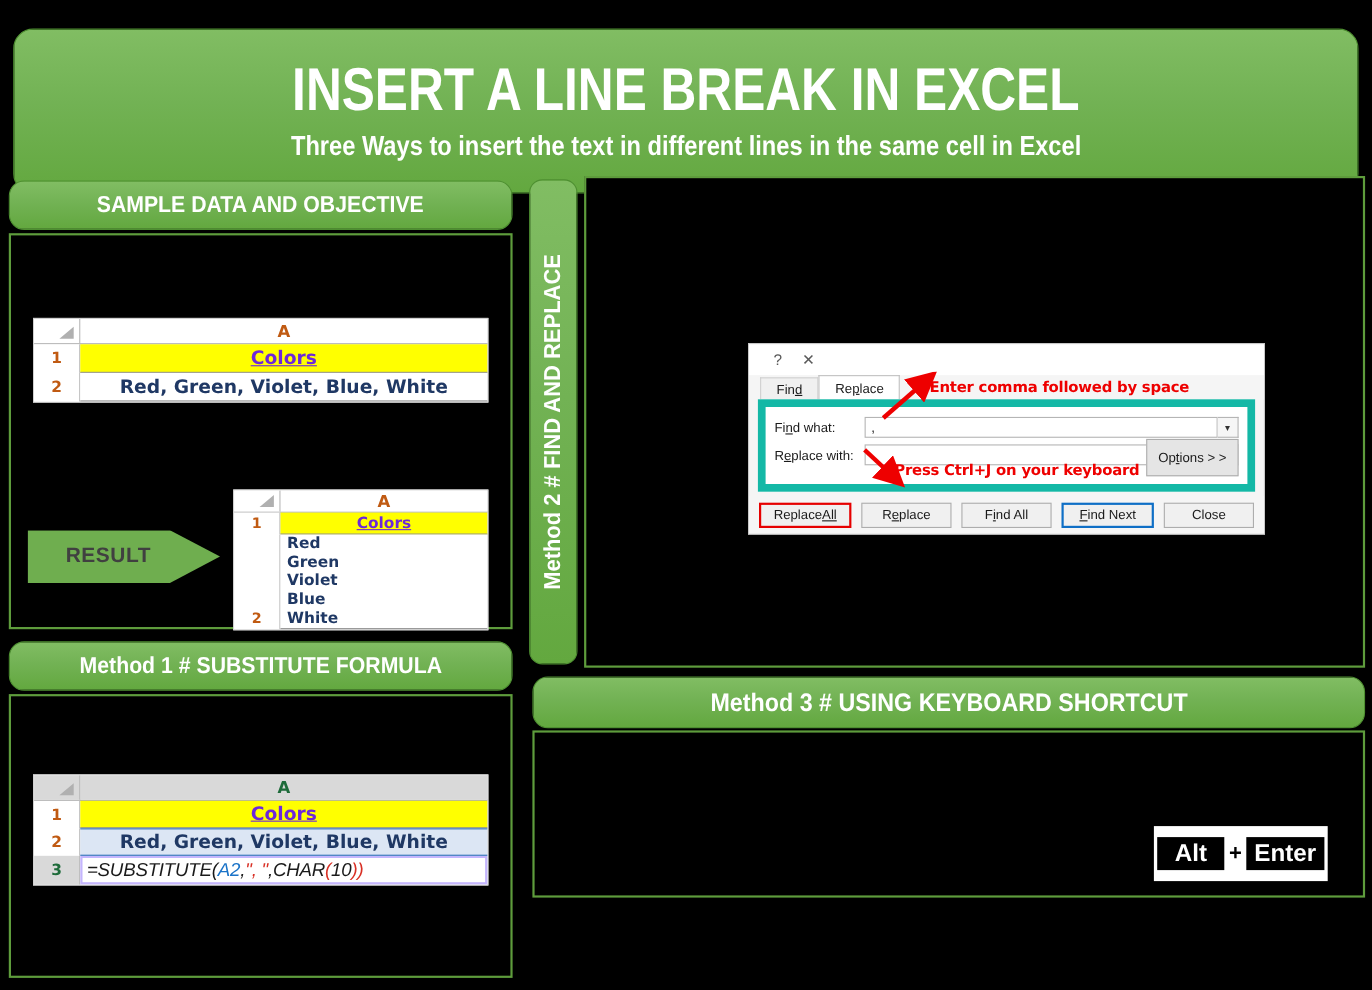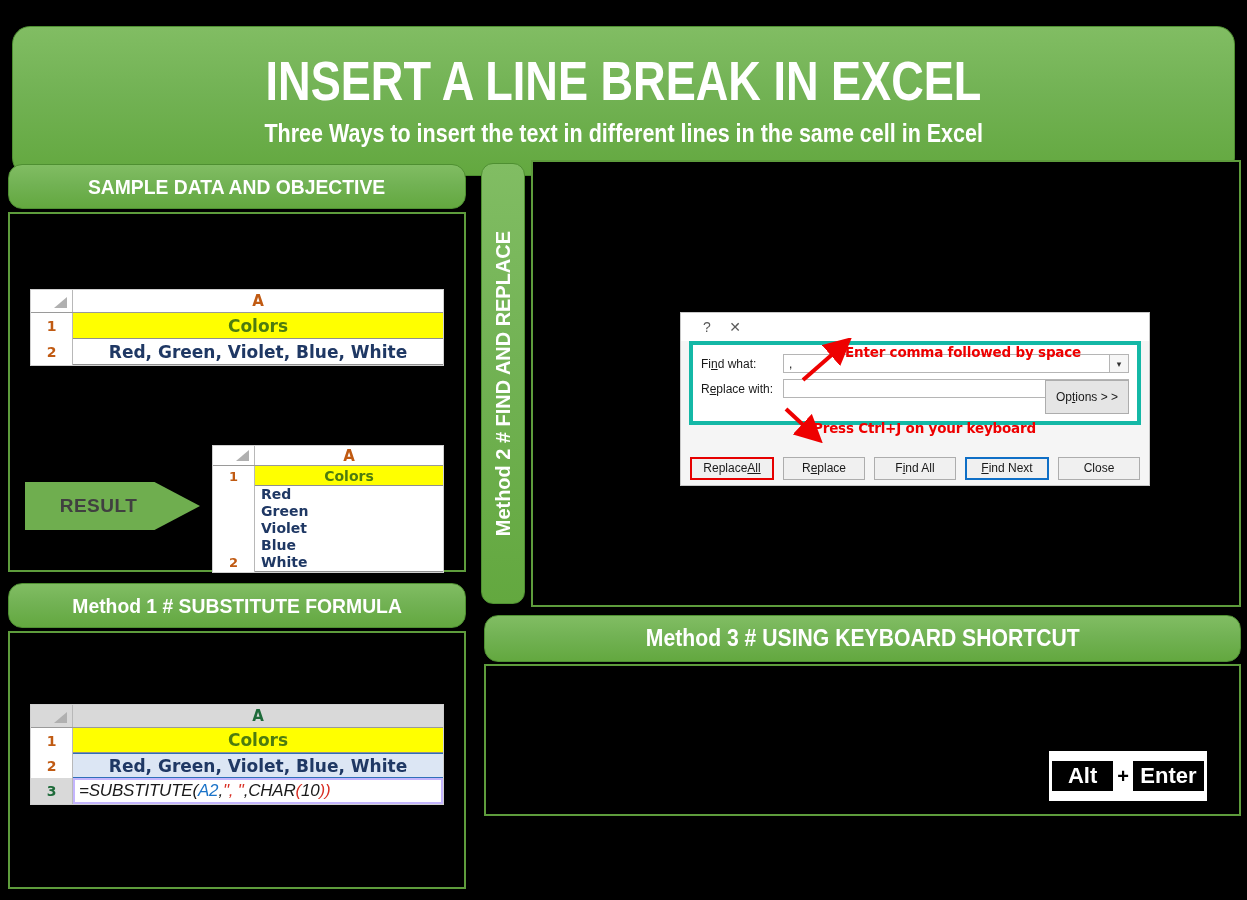--- a/index.html
+++ b/index.html
@@ -130,21 +130,21 @@
     border-bottom: 11px solid #b0b0b0;
   }
   .xl-cell {
     flex: 1;
     padding: 1px 4px;
     display: flex; align-items: center; justify-content: center;
     border-bottom: 1px solid #8f8f8f;
     min-height: 25px;
     background: #ffffff;
   }
-  .xl-cell.yellow { background: #ffff00; color: #4d7c0f; }
+  .xl-cell.yellow { background: #ffff00; color: #6d28d9; text-decoration: underline; }
 
   
   #sample-grid { left: 30px; top: 289px; width: 414px; }
   #sample-grid .xl-cell { font-size: 17px; }
   #sample-grid .xl-rowhdr { height: 26px; }
 
   
   #result-grid { left: 212px; top: 445px; width: 232px; background:#fff; }
   #result-grid .xl-colhdr, #result-grid .xl-corner { height: 19px; }
   #result-grid .xl-cell { min-height: 20px; font-size: 14px; padding: 0 4px; }
@@ -224,21 +224,21 @@
     font-size: 12px;
     background: #f0f0f0;
     border: 1px solid #cfcfcf; border-bottom: none;
   }
   .fr-tab.active {
     background: #ffffff; height: 22px;
     border-color: #c0c0c0;
   }
   #fr-body {
     margin: 0 8px; background: #ffffff;
-    border: 4px solid #14b8a6;
+    border: 7px solid #14b8a6;
     height: 84px;
     position: relative;
     padding: 9px 8px 0 8px;
   }
   .fr-field-row { display: flex; align-items: center; margin-bottom: 6px; }
   .fr-label { width: 82px; font-size: 12px; }
   .fr-input {
     flex: 1; height: 19px; background: #ffffff;
     border: 1px solid #b5b5b5;
     display: flex; align-items: center;
@@ -407,20 +407,31 @@
   <div class="green-pill" id="method2-header">
     <span class="lbl">Method 2 # FIND AND REPLACE</span>
   </div>
 
   <div class="panel" id="method2-panel"></div>
 
   <div id="find-replace-dialog">
     <div id="fr-titlebar">
       <span class="fr-sysbtn">?</span>
       <span class="fr-sysbtn">✕</span>
+    </div>
+    <div id="fr-tabs">
+      <div class="fr-tab">
+          <span>Fin</span>
+          <span class="u">d</span>
+        </div>
+      <div class="fr-tab active">
+          <span>Re</span>
+          <span class="u">p</span>
+          <span>lace</span>
+        </div>
     </div>
     <div id="fr-body">
       <div class="fr-field-row">
         <span class="fr-label"><span>Fi</span><span class="u">n</span><span>d what:</span></span>
         <span class="fr-input">,</span>
         <span class="fr-combo-btn">▾</span>
       </div>
       <div class="fr-field-row">
         <span class="fr-label"><span>R</span><span class="u">e</span><span>place with:</span></span>
         <span class="fr-input"></span>

